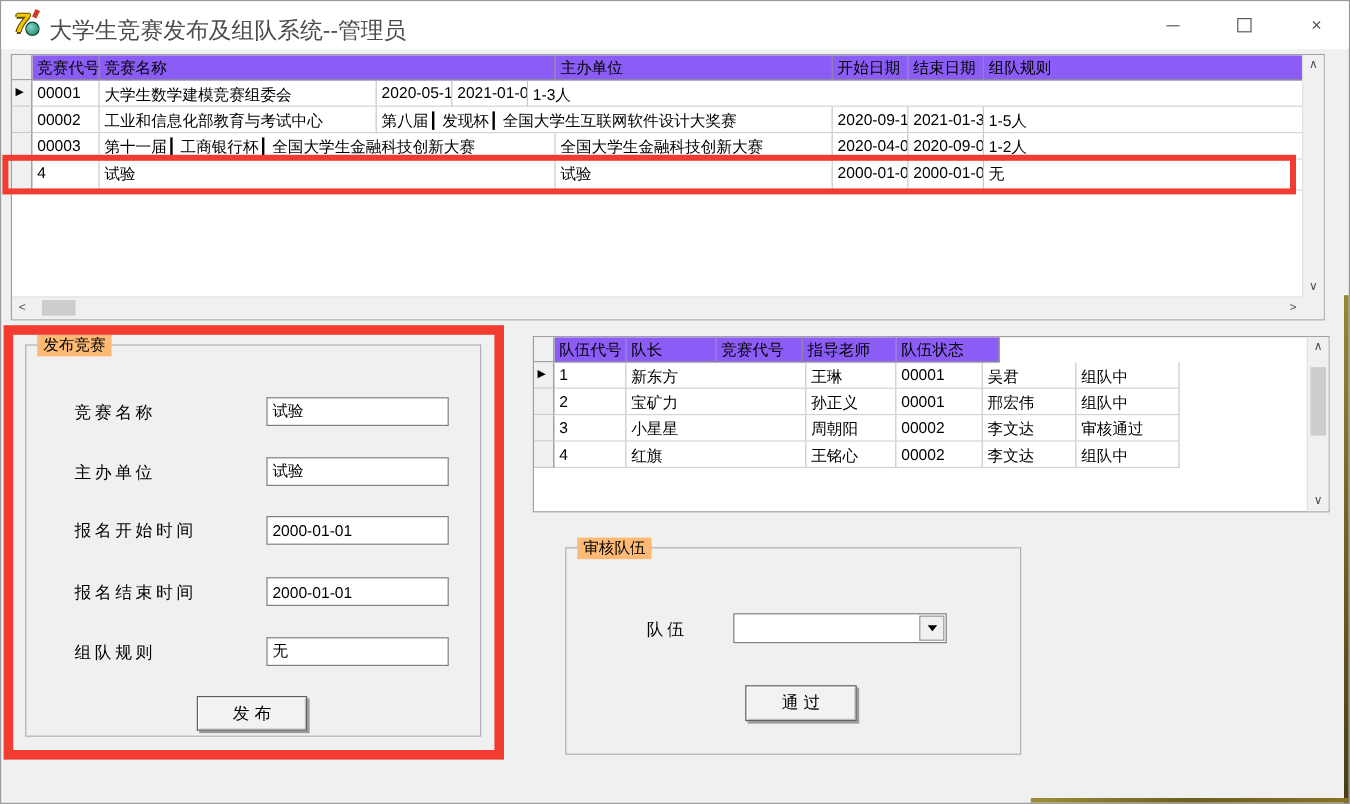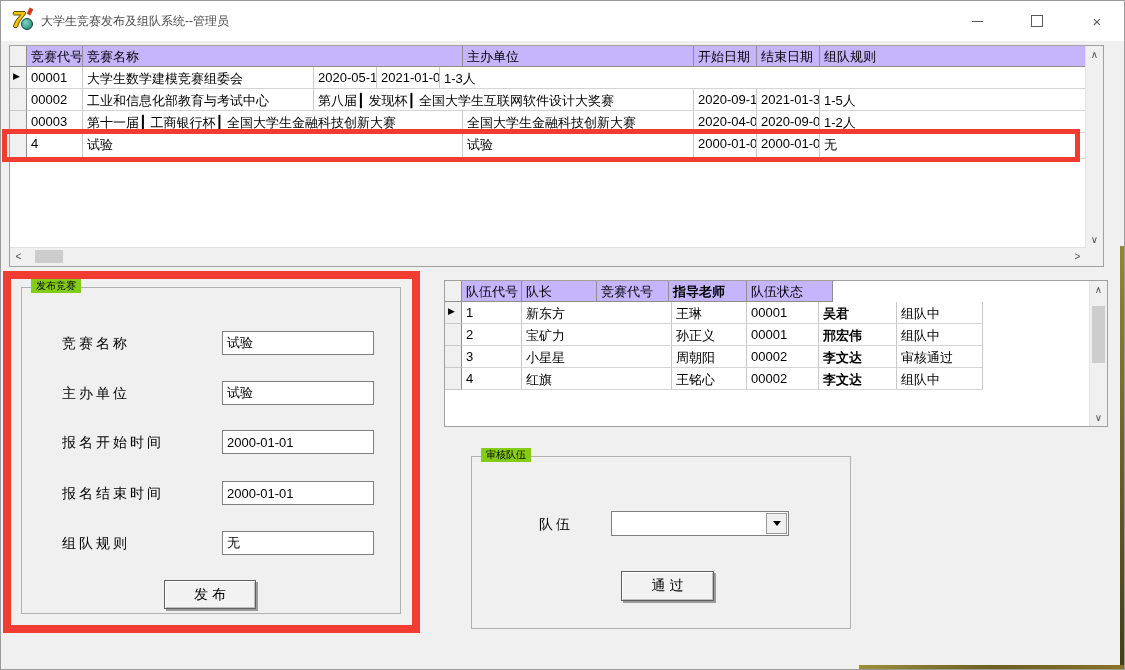--- a/index.html
+++ b/index.html
@@ -8,66 +8,66 @@
   #win{position:relative;width:1125px;height:670px;background:#f0f0f0;border:1px solid #9b9b9b;box-sizing:border-box;overflow:hidden;}
 
   
   .titlebar{position:absolute;left:0;top:0;width:100%;height:40px;background:#ffffff;}
   .app-icon{position:absolute;left:11px;top:8px;width:24px;height:24px;}
   .app-icon .seven{position:absolute;left:0;top:-2px;font-size:22px;font-weight:bold;font-style:italic;color:#f2c700;
         text-shadow:-1px 0 #5a4a00,0 1px #5a4a00,1px 0 #5a4a00,0 -1px #5a4a00;}
   .app-icon .globe{position:absolute;left:9px;top:9px;width:10px;height:10px;border-radius:50%;
         background:radial-gradient(circle at 35% 35%,#7fd4c8,#1c7f6a);border:1px solid #0c4437;}
   .app-icon .spark{position:absolute;left:16px;top:-1px;width:4px;height:7px;background:#d23a1e;transform:rotate(25deg);}
-  .title-text{position:absolute;left:40px;top:12px;font-size:12px;color:#4c4c4c;white-space:nowrap;}
+  .title-text{position:absolute;left:40px;top:12px;font-size:19px;color:#4c4c4c;white-space:nowrap;}
   .wb{position:absolute;top:0;height:40px;display:flex;align-items:center;justify-content:center;}
   .wb-min{left:953px;width:46px;}
   .wb-max{left:1013px;width:46px;}
   .wb-close{left:1071px;width:50px;}
   .gl-min{width:11px;height:1px;background:#5a5a5a;}
   .gl-max{width:10px;height:10px;border:1px solid #5a5a5a;}
   .gl-close{font-size:15px;color:#5a5a5a;line-height:15px;}
 
   
   .panel{position:absolute;background:#ffffff;border:1px solid #a0a0a0;box-sizing:border-box;}
   .grow{display:flex;height:22px;}
   .ghead{height:21px;}
   .gc{box-sizing:border-box;border-right:1px solid #c9c9c9;border-bottom:1px solid #d4d4d4;
       font-size:13px;color:#000;padding:3px 3px 0 4px;white-space:nowrap;overflow:hidden;}
-  .ghead .gc{background:#c4b5fd;border-right:1px solid #8f8f8f;border-bottom:1px solid #8f8f8f;padding-top:2px;}
+  .ghead .gc{background:#8b5cf6;border-right:1px solid #8f8f8f;border-bottom:1px solid #8f8f8f;padding-top:2px;}
   .gind{box-sizing:border-box;width:17px;background:#f0f0f0;border-right:1px solid #8f8f8f;
         border-bottom:1px solid #c9c9c9;position:relative;flex:0 0 17px;}
   .ghead .gind{border-bottom:1px solid #8f8f8f;}
   .cur::after{content:"▶";position:absolute;left:3px;top:4px;font-size:9px;color:#000;}
   .gfill-plain{flex:1;}
 
   
   .c1-1{flex:0 0 56px;} .c1-2{flex:0 0 380px;} .c1-3{flex:0 0 231px;}
   .c1-4{flex:0 0 63px;} .c1-5{flex:0 0 63px;} .c1-6{flex:1;border-right:none;}
   .tall{height:26px;}
 
   
   .c2-1{flex:0 0 60px;} .c2-2{flex:0 0 150px;} .c2-3{flex:0 0 75px;font-family:Liberation Serif, serif;}
-  .c2-4{flex:0 0 72px;} .c2-5{flex:0 0 78px;font-weight:bold;} .c2-6{flex:0 0 86px;}
+  .c2-4{flex:0 0 72px;} .c2-5{flex:0 0 78px;} .c2-6{flex:0 0 86px;}
 
   
   .vscroll{position:absolute;top:0;right:0;width:17px;background:#f0f0f0;border-left:1px solid #e2e2e2;}
   .hscroll{position:absolute;left:0;bottom:0;height:18px;background:#f0f0f0;border-top:1px solid #e2e2e2;}
   .sb-btn{position:absolute;width:17px;height:17px;display:flex;align-items:center;justify-content:center;
           font-size:10px;color:#4f4f4f;}
   .sb-up{top:0;} .sb-down{bottom:0;}
   .sb-up::after{content:"∧";} .sb-down::after{content:"∨";}
   .sb-left{left:0;top:0;} .sb-right{right:0;top:0;}
   .sb-left::after{content:"<";} .sb-right::after{content:">";}
   .sb-thumb-v{position:absolute;left:2px;width:13px;background:#cdcdcd;}
   .sb-thumb-h{position:absolute;top:2px;height:13px;background:#cdcdcd;}
 
   
   .gbox{position:absolute;border:1px solid #b1b1b1;box-sizing:border-box;}
-  .gbox-label{position:absolute;top:-9px;left:9px;background:#84cc16;padding:0 5px;font-size:10px;color:#000;white-space:nowrap;text-align:right;}
+  .gbox-label{position:absolute;top:-9px;left:9px;background:#fdba74;padding:0 5px;font-size:13px;color:#000;white-space:nowrap;text-align:right;}
   .flabel{position:absolute;left:40px;font-size:14px;letter-spacing:3px;color:#000;line-height:24px;white-space:nowrap;}
   .tinput{position:absolute;left:200px;width:152px;height:24px;box-sizing:border-box;
           border:1px solid #7f7f7f;background:#fff;font-size:13px;padding:0 4px;
           font-family:"Liberation Sans","DejaVu Sans",sans-serif;color:#000;}
   .btn3d{position:absolute;box-sizing:border-box;background:#f2f2f2;border:1px solid #606060;
          box-shadow:inset 1px 1px 0 #ffffff,inset -1px -1px 0 #bdbdbd,2px 2px 0 #9b9b9b;
          font-size:14px;letter-spacing:4px;text-indent:4px;color:#000;display:flex;align-items:center;justify-content:center;
          font-family:"Liberation Sans","DejaVu Sans",sans-serif;cursor:default;}
   .combo{position:absolute;box-sizing:border-box;background:#fff;border:1px solid #7f7f7f;}
   .combo-btn{position:absolute;right:1px;top:1px;bottom:1px;width:19px;background:#f0f0f0;

